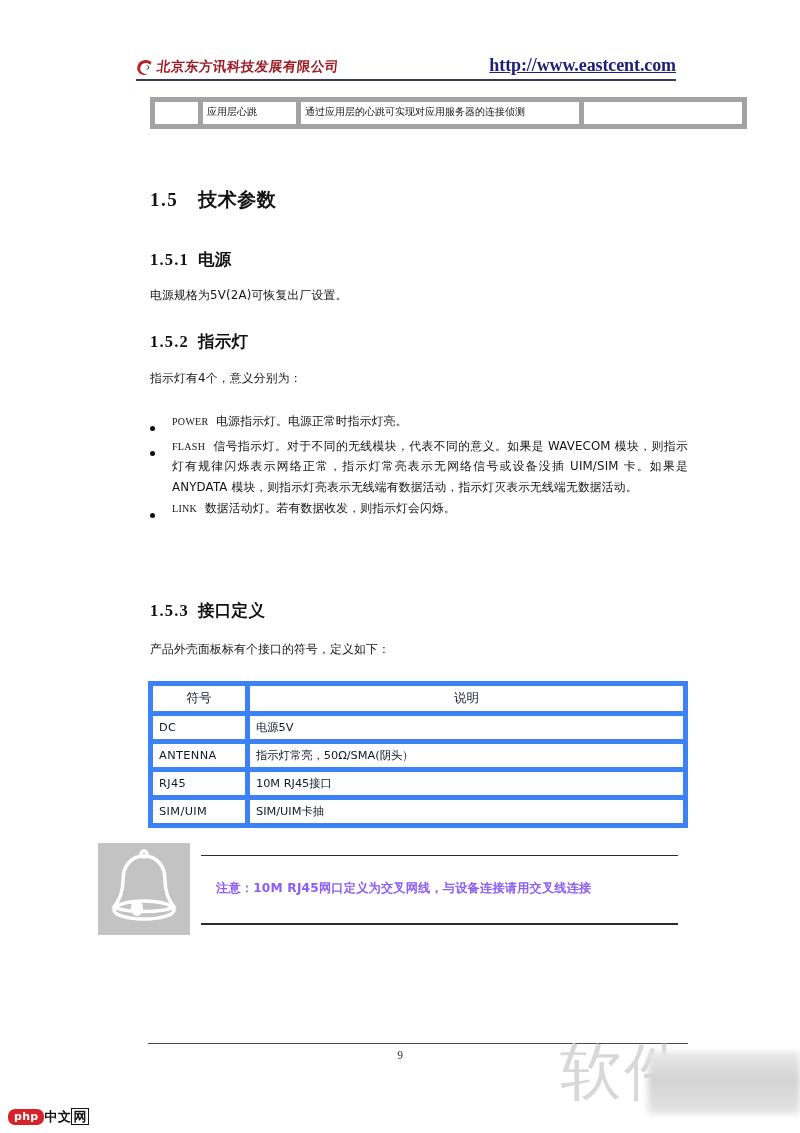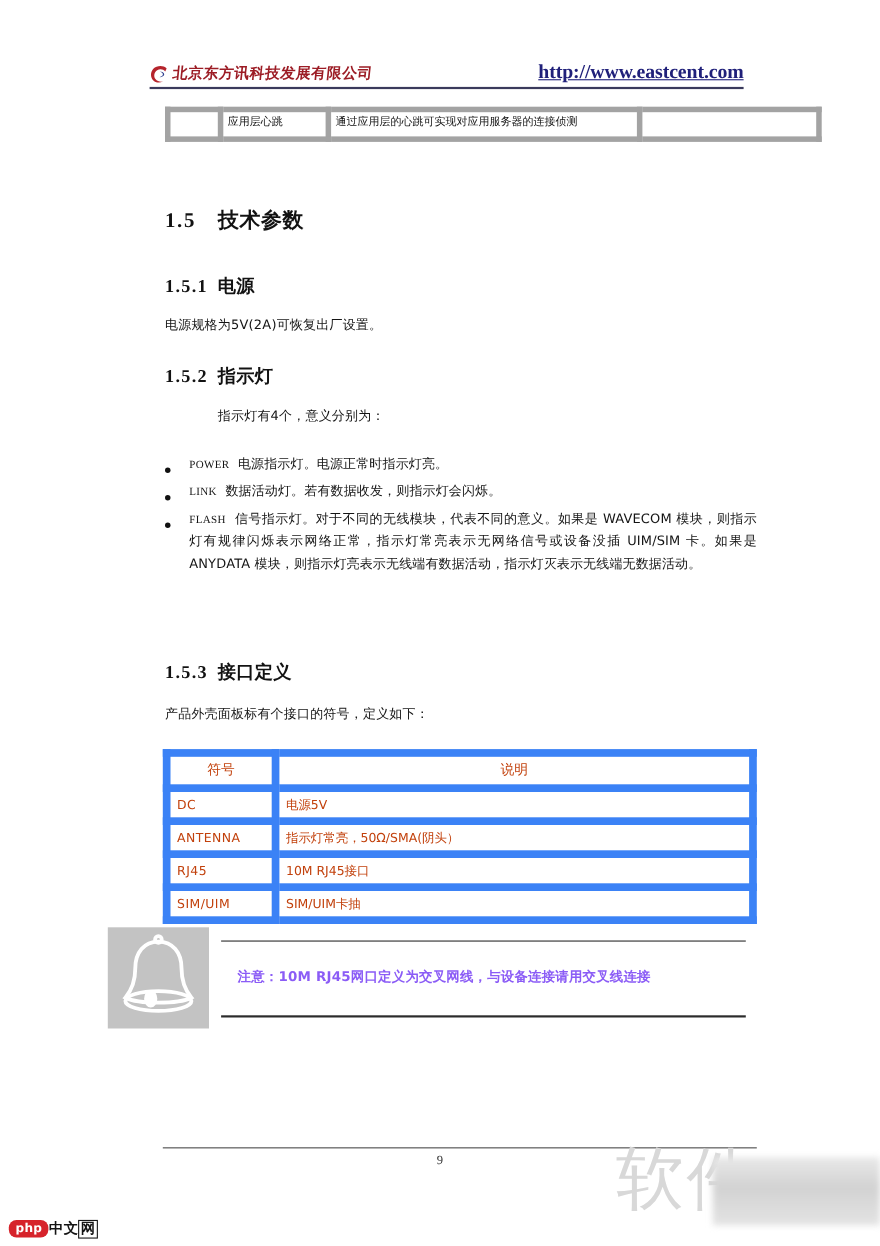--- a/index.html
+++ b/index.html
@@ -177,24 +177,24 @@
   
   .iface-table {
     position: absolute;
     left: 148px;
     top: 681px;
     width: 540px;
     border-collapse: collapse;
     table-layout: fixed;
   }
   .iface-table th, .iface-table td {
-    border: 7px solid #3b82f6;
+    border: 5px solid #3b82f6;
     font-family: "DejaVu Sans", "Liberation Sans", sans-serif;
     font-size: 11.3px;
-    color: #c2410c;
+    color: #0f172a;
     padding: 3px 6px;
     line-height: 1.35;
     text-align: left;
     font-weight: normal;
     height: 17px;
   }
   .iface-table th {
     text-align: center;
     font-weight: normal;
     font-size: 12.5px;
@@ -365,34 +365,34 @@
   </div>
 
   <div class="h3" style="left:150px; top:249px;">
     <span class="num">1.5.1</span><span class="gap"></span><span>电源</span>
   </div>
   <div class="para" style="left:150px; top:286px;">电源规格为5V(2A)可恢复出厂设置。</div>
 
   <div class="h3" style="left:150px; top:331px;">
     <span class="num">1.5.2</span><span class="gap"></span><span>指示灯</span>
   </div>
-  <div class="para" style="left:150px; top:369px;margin-left:48px;">指示灯有4个，意义分别为：</div>
+  <div class="para" style="left:150px; top:369px;">指示灯有4个，意义分别为：</div>
 
   <div class="bullets">
     <div class="bullet-row">
       <span class="bullet-dot"><i></i></span>
       <span class="bullet-text"><span class="lat">POWER</span>&nbsp; <span>电源指示灯。电源正常时指示灯亮。</span></span>
     </div>
     <div class="bullet-row">
       <span class="bullet-dot"><i></i></span>
-      <span class="bullet-text"><span class="lat">LINK</span>&nbsp; <span>数据活动灯。若有数据收发，则指示灯会闪烁。</span></span>
+      <span class="bullet-text"><span class="lat">FLASH</span>&nbsp; <span>信号指示灯。对于不同的无线模块，代表不同的意义。如果是 WAVECOM 模块，则指示灯有规律闪烁表示网络正常，指示灯常亮表示无网络信号或设备没插 UIM/SIM 卡。如果是 ANYDATA 模块，则指示灯亮表示无线端有数据活动，指示灯灭表示无线端无数据活动。</span></span>
     </div>
     <div class="bullet-row">
       <span class="bullet-dot"><i></i></span>
-      <span class="bullet-text"><span class="lat">FLASH</span>&nbsp; <span>信号指示灯。对于不同的无线模块，代表不同的意义。如果是 WAVECOM 模块，则指示灯有规律闪烁表示网络正常，指示灯常亮表示无网络信号或设备没插 UIM/SIM 卡。如果是 ANYDATA 模块，则指示灯亮表示无线端有数据活动，指示灯灭表示无线端无数据活动。</span></span>
+      <span class="bullet-text"><span class="lat">LINK</span>&nbsp; <span>数据活动灯。若有数据收发，则指示灯会闪烁。</span></span>
     </div>
   </div>
 
   <div class="h3" style="left:150px; top:600px;">
     <span class="num">1.5.3</span><span class="gap"></span><span>接口定义</span>
   </div>
   <div class="para" style="left:150px; top:640px;">产品外壳面板标有个接口的符号，定义如下：</div>
 
   <table class="iface-table">
     <thead>

